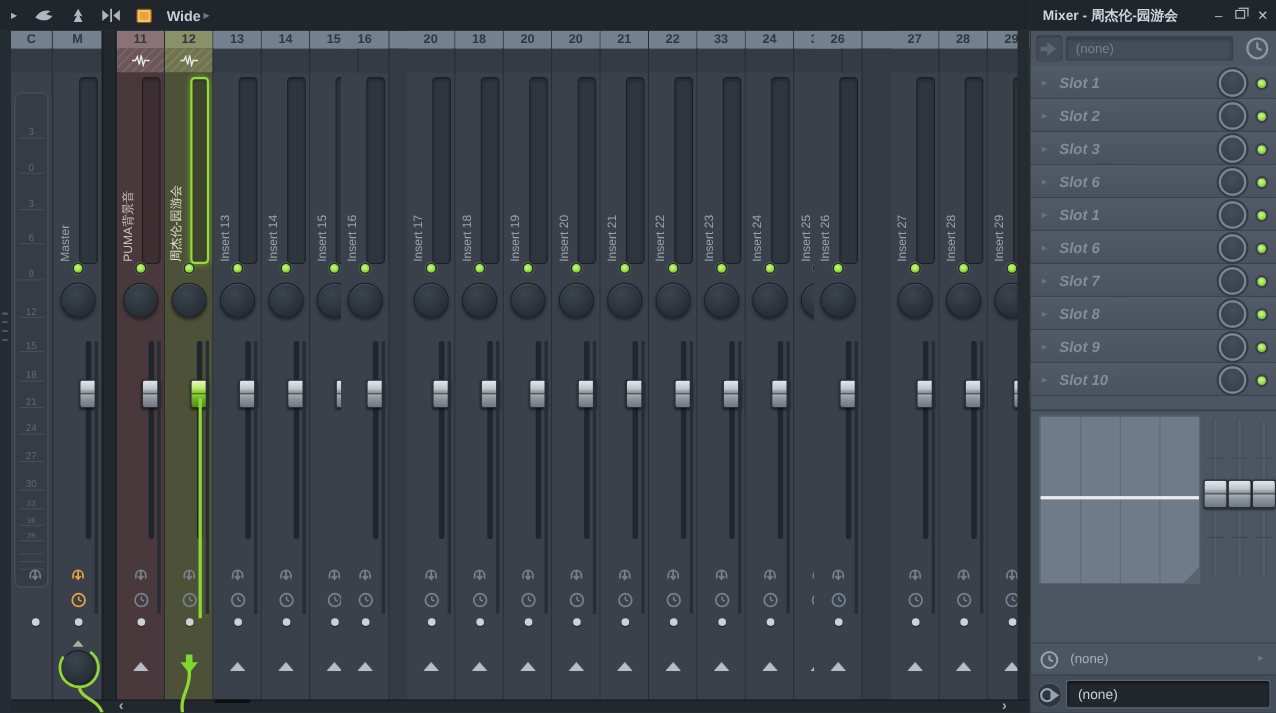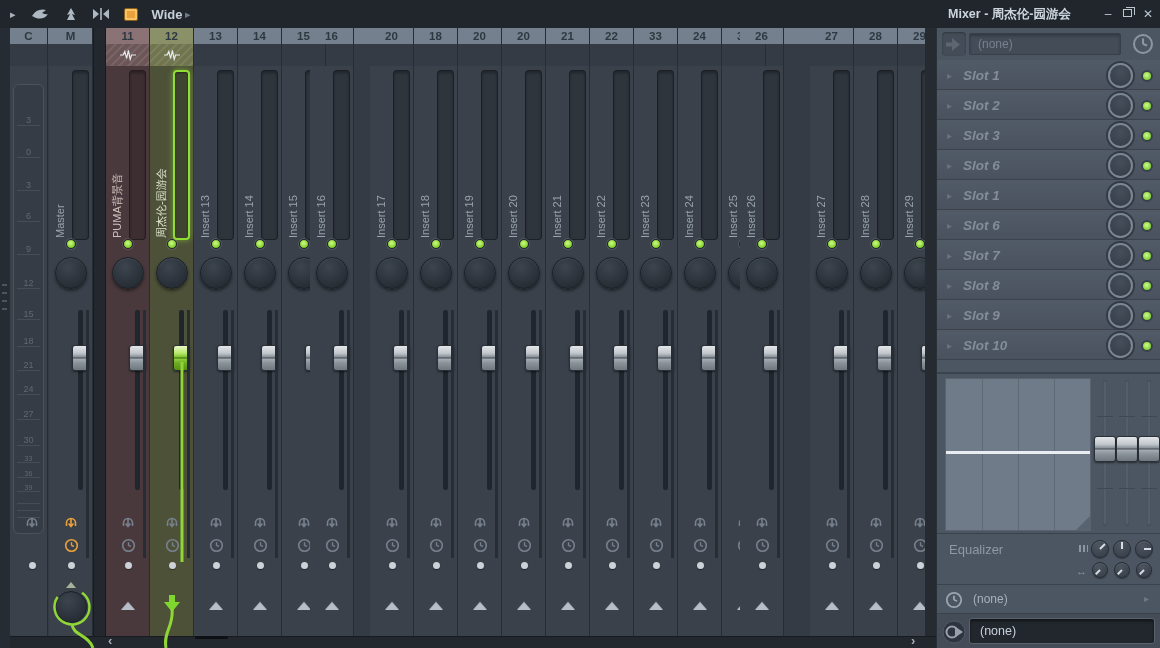--- a/index.html
+++ b/index.html
@@ -767,43 +767,20 @@
           <i class="tk" style="top:110px;"></i>
           <i class="fh"></i>
         </div>
       <div class="mini-fader" style="left:200px;">
           <i class="tr"></i>
           <i class="tk" style="top:38px;"></i>
           <i class="tk" style="top:110px;"></i>
           <i class="fh"></i>
         </div>
     </div>
-    <div id="eq-foot">
-      <span id="eq-title">Equalizer</span>
-      <i id="freq-ic"></i>
-      <span id="width-ic">↔</span>
-      <span class="eqknob" style="left:154px;top:6px;width:18px;height:18px;">
-          <i style="transform:rotate(225deg);"></i>
-        </span>
-      <span class="eqknob" style="left:176px;top:6px;width:18px;height:18px;">
-          <i style="transform:rotate(180deg);"></i>
-        </span>
-      <span class="eqknob" style="left:198px;top:6px;width:18px;height:18px;">
-          <i style="transform:rotate(270deg);"></i>
-        </span>
-      <span class="eqknob" style="left:155px;top:28px;width:16px;height:16px;">
-          <i style="transform:rotate(45deg);"></i>
-        </span>
-      <span class="eqknob" style="left:177px;top:28px;width:16px;height:16px;">
-          <i style="transform:rotate(45deg);"></i>
-        </span>
-      <span class="eqknob" style="left:199px;top:28px;width:16px;height:16px;">
-          <i style="transform:rotate(45deg);"></i>
-        </span>
-    </div>
     <div class="p-row" id="time-row">
       <svg class="clock-big" style="left:8px;top:6px;" width="18" height="18" viewBox="0 0 18 18">
           <circle cx="9" cy="9" r="7.2" stroke="#9aa5b1" stroke-width="1.8" fill="none"></circle>
           <path d="M9,9 L9,4.8 M9,9 L12.2,10" stroke="#9aa5b1" stroke-width="1.8" fill="none"></path>
         </svg>
       <span class="val">(none)</span>
       <span class="r-arrow">▸</span>
     </div>
     <div class="p-row" id="out-row">
       <svg class="out-ic" width="26" height="26" viewBox="0 0 26 26">

